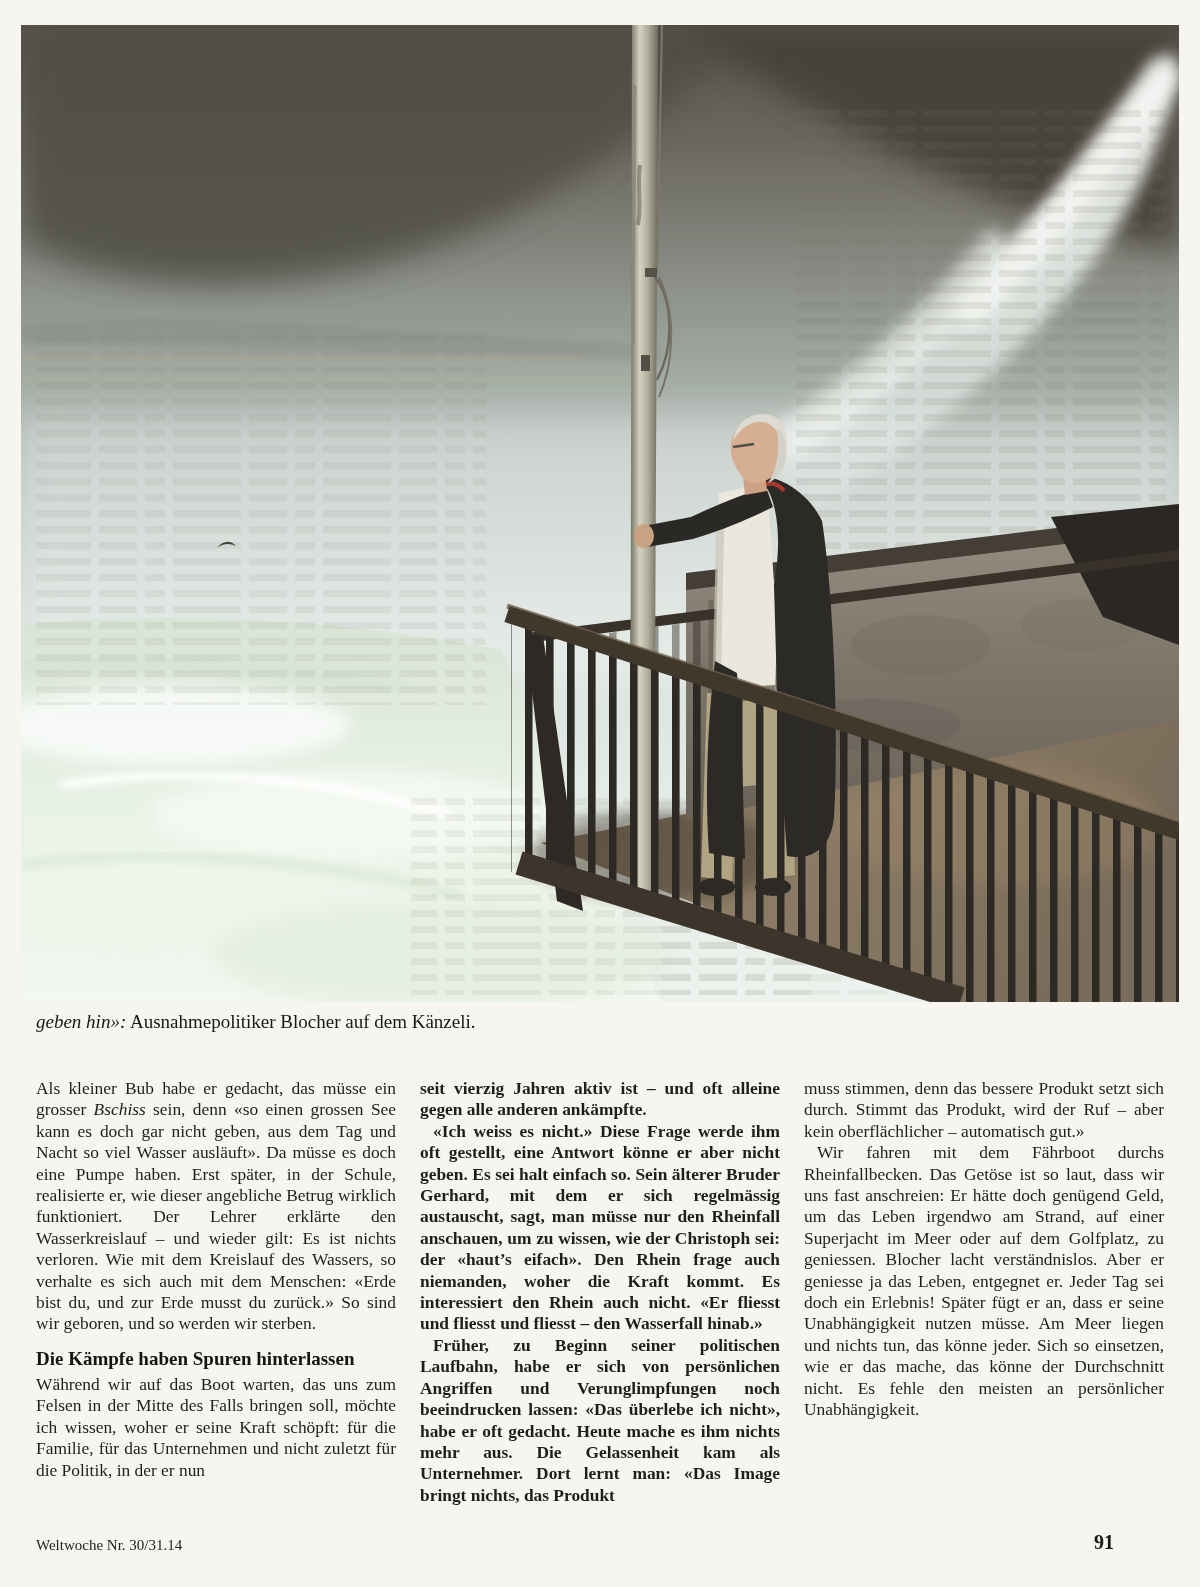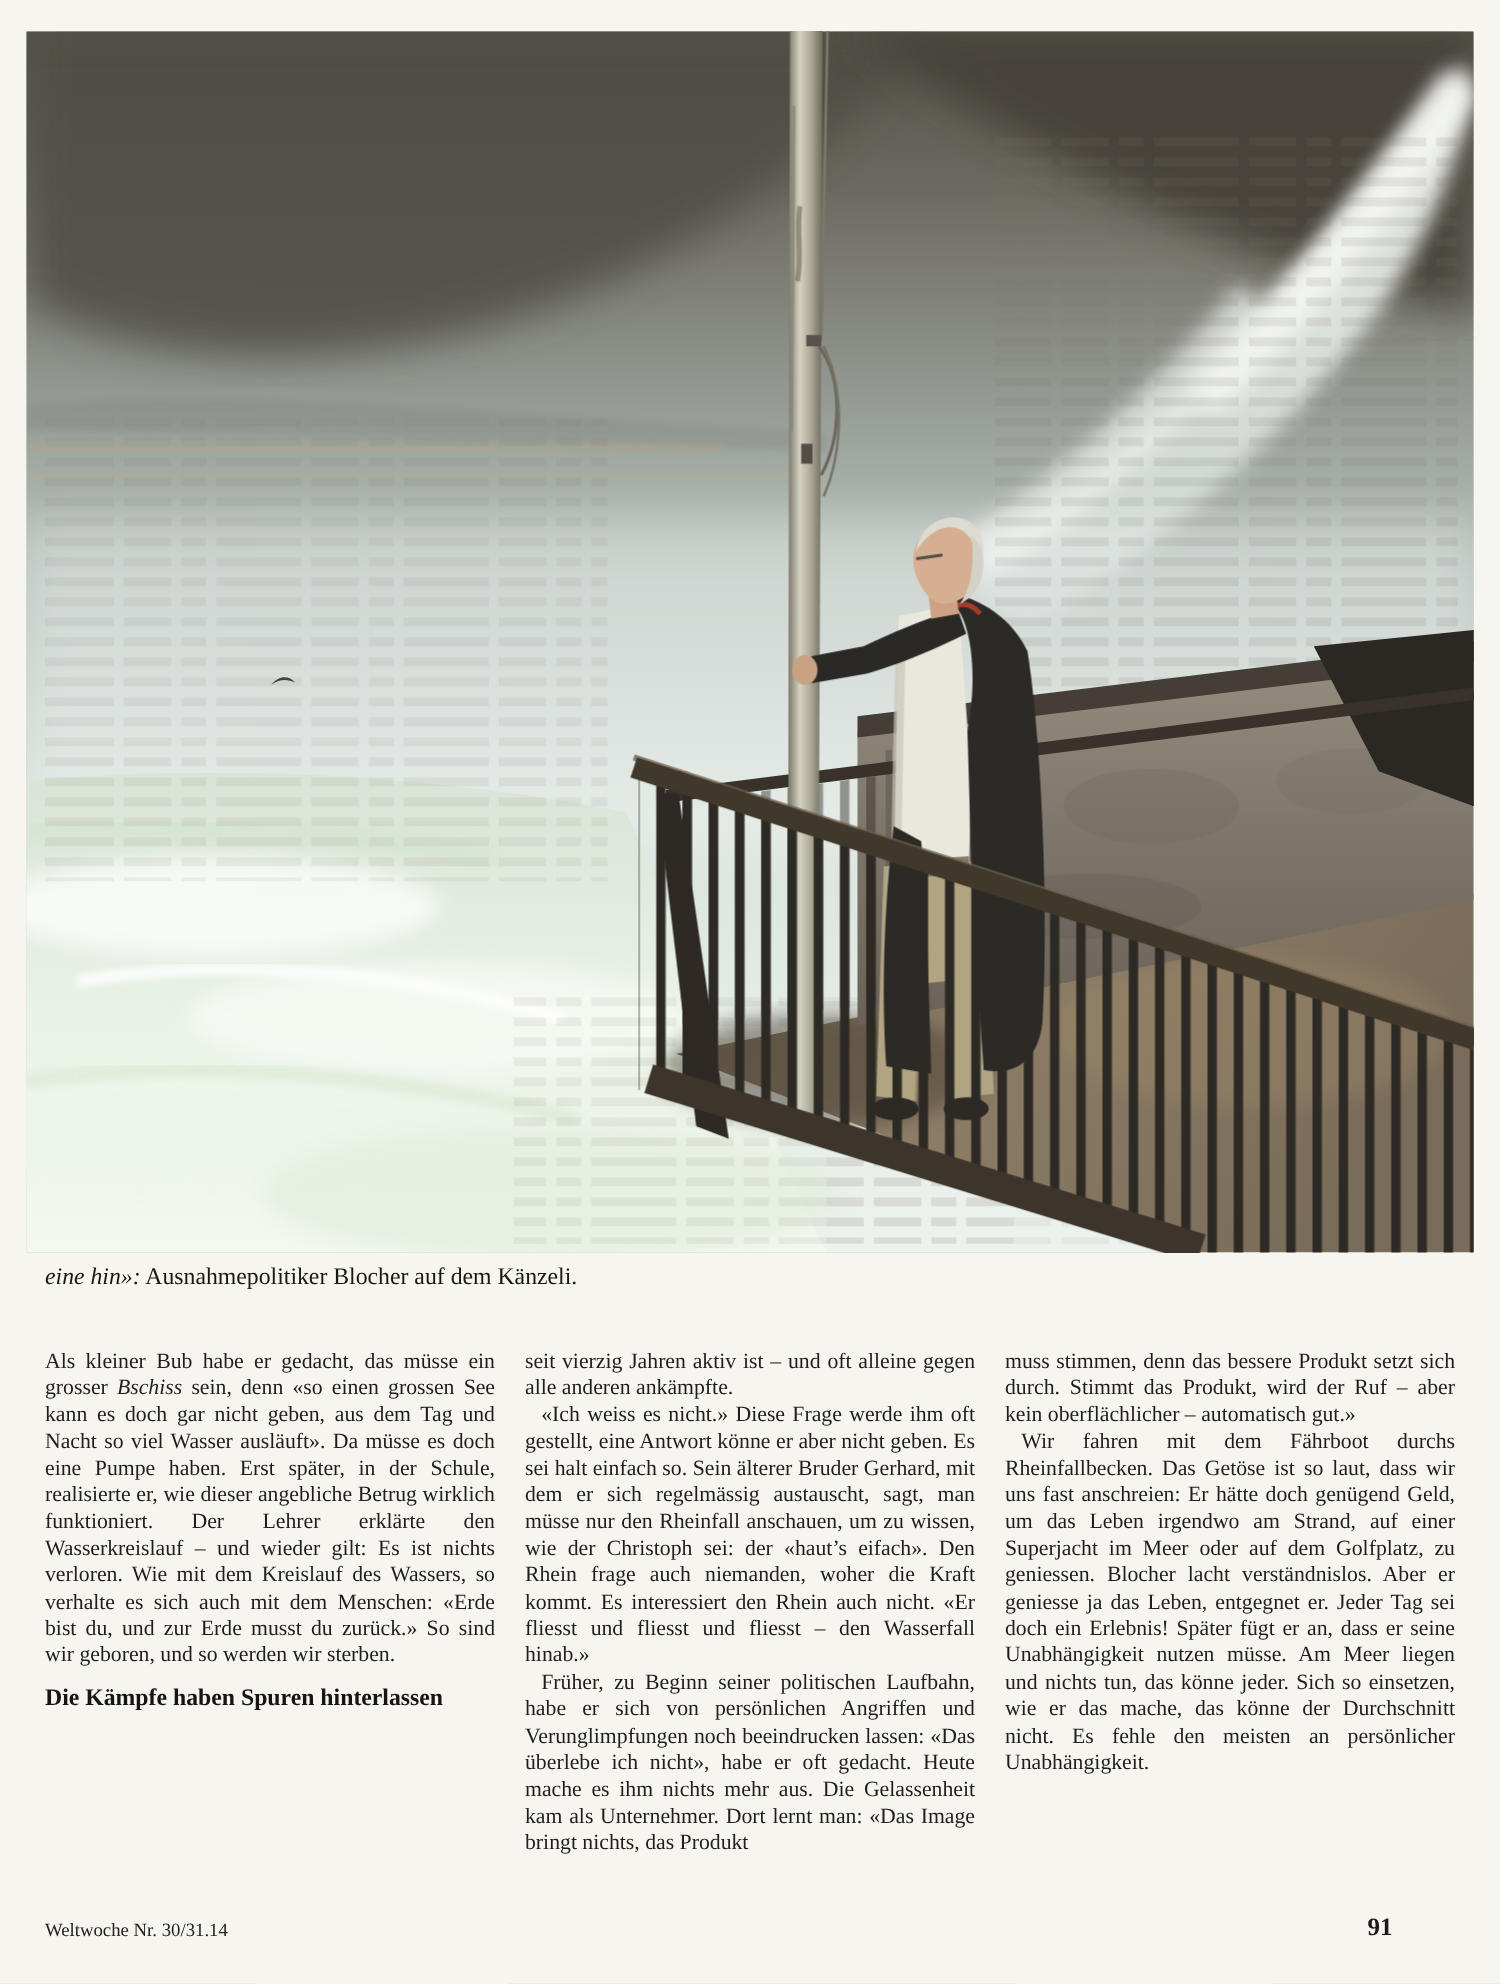--- a/index.html
+++ b/index.html
@@ -19,21 +19,21 @@
     position:absolute;left:36px;top:1010px;width:1000px;
     font-size:19px;line-height:24px;color:#191813;
   }
   .caption .lead{font-style:italic;}
   .cols{position:absolute;top:1062px;left:0;width:1200px;}
   .col{
     position:absolute;top:16px;width:360px;
     font-size:17.4px;line-height:21.4px;text-align:justify;
     hyphens:auto;-webkit-hyphens:auto;
   }
-  .col1{left:36px;} .col2{left:420px;} .col3{left:804px;}
+  .col1{left:36px;} .col2{left:420px;font-weight:bold;} .col3{left:804px;}
   .col p{margin:0;}
   .col p.ind{text-indent:13px;}
   .col .em{font-style:italic;}
   h2.subhead{
     margin:13px 0 4px 0;font-size:19px;line-height:22px;font-weight:bold;color:#161511;
   }
   .footer-issue{
     position:absolute;left:36px;top:1537px;font-size:15px;color:#22211d;
   }
   .footer-page{
@@ -192,28 +192,29 @@
 
     <polygon points="490,596 1158,812 1158,977 924,977 490,847" fill="url(#pBars)"></polygon>
     <polygon points="504,608 522,611 562,886 536,876" fill="#2e2924"></polygon>
     <line x1="486" y1="581" x2="1160" y2="799" stroke="#6f604b" stroke-width="5" opacity="0.8"></line>
     <line x1="486" y1="589" x2="1160" y2="807" stroke="#41382c" stroke-width="17"></line>
     <line x1="498" y1="838" x2="940" y2="974" stroke="#3d352b" stroke-width="24"></line>
   </svg>
 </div>
 
 <div class="caption">
-  <span class="lead">eine hin»:</span><span> Ausnahmepolitiker Blocher auf dem Känzeli.</span>
+  <span class="lead">geben hin»:</span><span> Ausnahmepolitiker Blocher auf dem Känzeli.</span>
 </div>
 
 <div class="cols">
 
   <div class="col col1">
     <p class="cont"><span>Als kleiner Bub habe er gedacht, das müsse ein grosser </span><span class="em">Bschiss</span><span> sein, denn «so einen grossen See kann es doch gar nicht geben, aus dem Tag und Nacht so viel Wasser ausläuft». Da müsse es doch eine Pumpe haben. Erst später, in der Schule, realisierte er, wie dieser angebliche Betrug wirklich funktioniert. Der Lehrer erklärte den Wasserkreislauf – und wieder gilt: Es ist nichts verloren. Wie mit dem Kreislauf des Wassers, so verhalte es sich auch mit dem Menschen: «Erde bist du, und zur Erde musst du zurück.» So sind wir geboren, und so werden wir sterben.</span></p>
     <h2 class="subhead">Die Kämpfe haben Spuren hinterlassen</h2>
+    <p class="cont">Während wir auf das Boot warten, das uns zum Felsen in der Mitte des Falls bringen soll, möchte ich wissen, woher er seine Kraft schöpft: für die Familie, für das Unternehmen und nicht zuletzt für die Politik, in der er nun</p>
   </div>
 
   <div class="col col2">
     <p class="cont">seit vierzig Jahren aktiv ist – und oft alleine gegen alle anderen ankämpfte.</p>
     <p class="ind">«Ich weiss es nicht.» Diese Frage werde ihm oft gestellt, eine Antwort könne er aber nicht geben. Es sei halt einfach so. Sein älterer Bruder Gerhard, mit dem er sich regelmässig austauscht, sagt, man müsse nur den Rheinfall anschauen, um zu wissen, wie der Christoph sei: der «haut’s eifach». Den Rhein frage auch niemanden, woher die Kraft kommt. Es interessiert den Rhein auch nicht. «Er fliesst und fliesst und fliesst – den Wasserfall hinab.»</p>
     <p class="ind">Früher, zu Beginn seiner politischen Laufbahn, habe er sich von persönlichen Angriffen und Verunglimpfungen noch beeindrucken lassen: «Das überlebe ich nicht», habe er oft gedacht. Heute mache es ihm nichts mehr aus. Die Gelassenheit kam als Unternehmer. Dort lernt man: «Das Image bringt nichts, das Produkt</p>
   </div>
 
   <div class="col col3">
     <p class="cont">muss stimmen, denn das bessere Produkt setzt sich durch. Stimmt das Produkt, wird der Ruf – aber kein oberflächlicher – automatisch gut.»</p>

